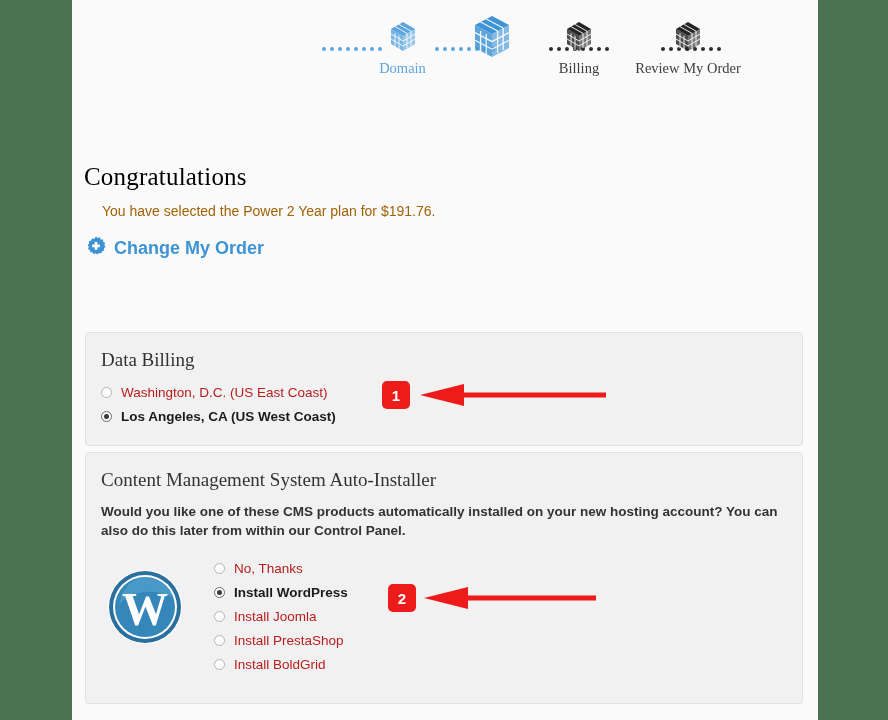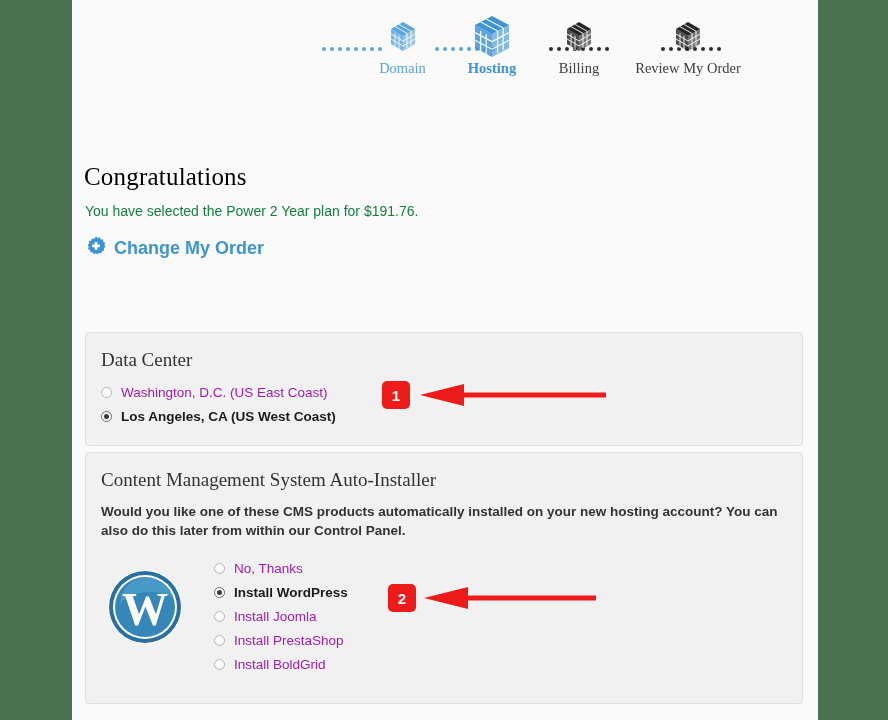--- a/index.html
+++ b/index.html
@@ -74,24 +74,24 @@
     position: absolute;
     left: 12px;
     top: 163px;
     font-family: "Liberation Serif", serif;
     font-size: 25px;
     color: #000000;
     letter-spacing: .2px;
   }
   .subline {
     position: absolute;
-    left: 13px;
+    left: 30px;
     top: 203px;
     font-size: 14px;
-    color: #15803d;
+    color: #a16207;
   }
   .change-plan {
     position: absolute;
     left: 14px;
     top: 236px;
     display: flex;
     align-items: center;
     gap: 8px;
     cursor: pointer;
   }
@@ -164,21 +164,21 @@
   .radio.checked::after {
     content: "";
     position: absolute;
     left: 2px; top: 2px;
     width: 5px; height: 5px;
     border-radius: 50%;
     background: #3a3a3a;
   }
   .radio-label {
     font-size: 13.5px;
-    color: #a21caf;
+    color: #b91c1c;
     white-space: nowrap;
   }
   .radio-row.selected .radio-label {
     color: #1b1b1b;
     font-weight: bold;
   }
 
   
   .wp-logo {
     position: absolute;
@@ -278,21 +278,20 @@
               <line x1="6.6" y1="15.9" x2="6.6" y2="38"></line>
               <line x1="12.2" y1="18.9" x2="12.2" y2="41"></line>
               <line x1="18" y1="26.6" x2="35" y2="17.6"></line>
               <line x1="18" y1="34.3" x2="35" y2="25.3"></line>
               <line x1="23.6" y1="15.9" x2="23.6" y2="38"></line>
               <line x1="29.2" y1="12.9" x2="29.2" y2="35"></line>
             </g>
           </g>
         </svg>
       </div>
-      <div class="label">Hosting</div>
     </div>
 
     <div class="connector dark" style="left:477px;">
       <i></i>
         <i></i>
         <i></i>
         <i></i>
         <i></i>
         <i></i>
         <i></i>
@@ -373,21 +372,21 @@
         <circle cx="10" cy="9.8" r="6.2" fill="#3d93d4"></circle>
         <rect x="8.7" y="5.9" width="2.7" height="7.8" rx="0.5" fill="#ffffff"></rect>
         <rect x="6.1" y="8.5" width="7.8" height="2.7" rx="0.5" fill="#ffffff"></rect>
       </svg>
     </span>
     <span class="txt">Change My Order</span>
   </div>
 
 
   <div class="panel" id="panel-datacenter">
-    <div class="panel-title">Data Center</div>
+    <div class="panel-title">Data Billing</div>
 
     <div class="radio-row" style="left:15px; top:52px;">
       <span class="radio"></span>
       <span class="radio-label">Washington, D.C. (US East Coast)</span>
     </div>
 
     <div class="radio-row selected" style="left:15px; top:76px;">
       <span class="radio checked"></span>
       <span class="radio-label">Los Angeles, CA (US West Coast)</span>
     </div>

